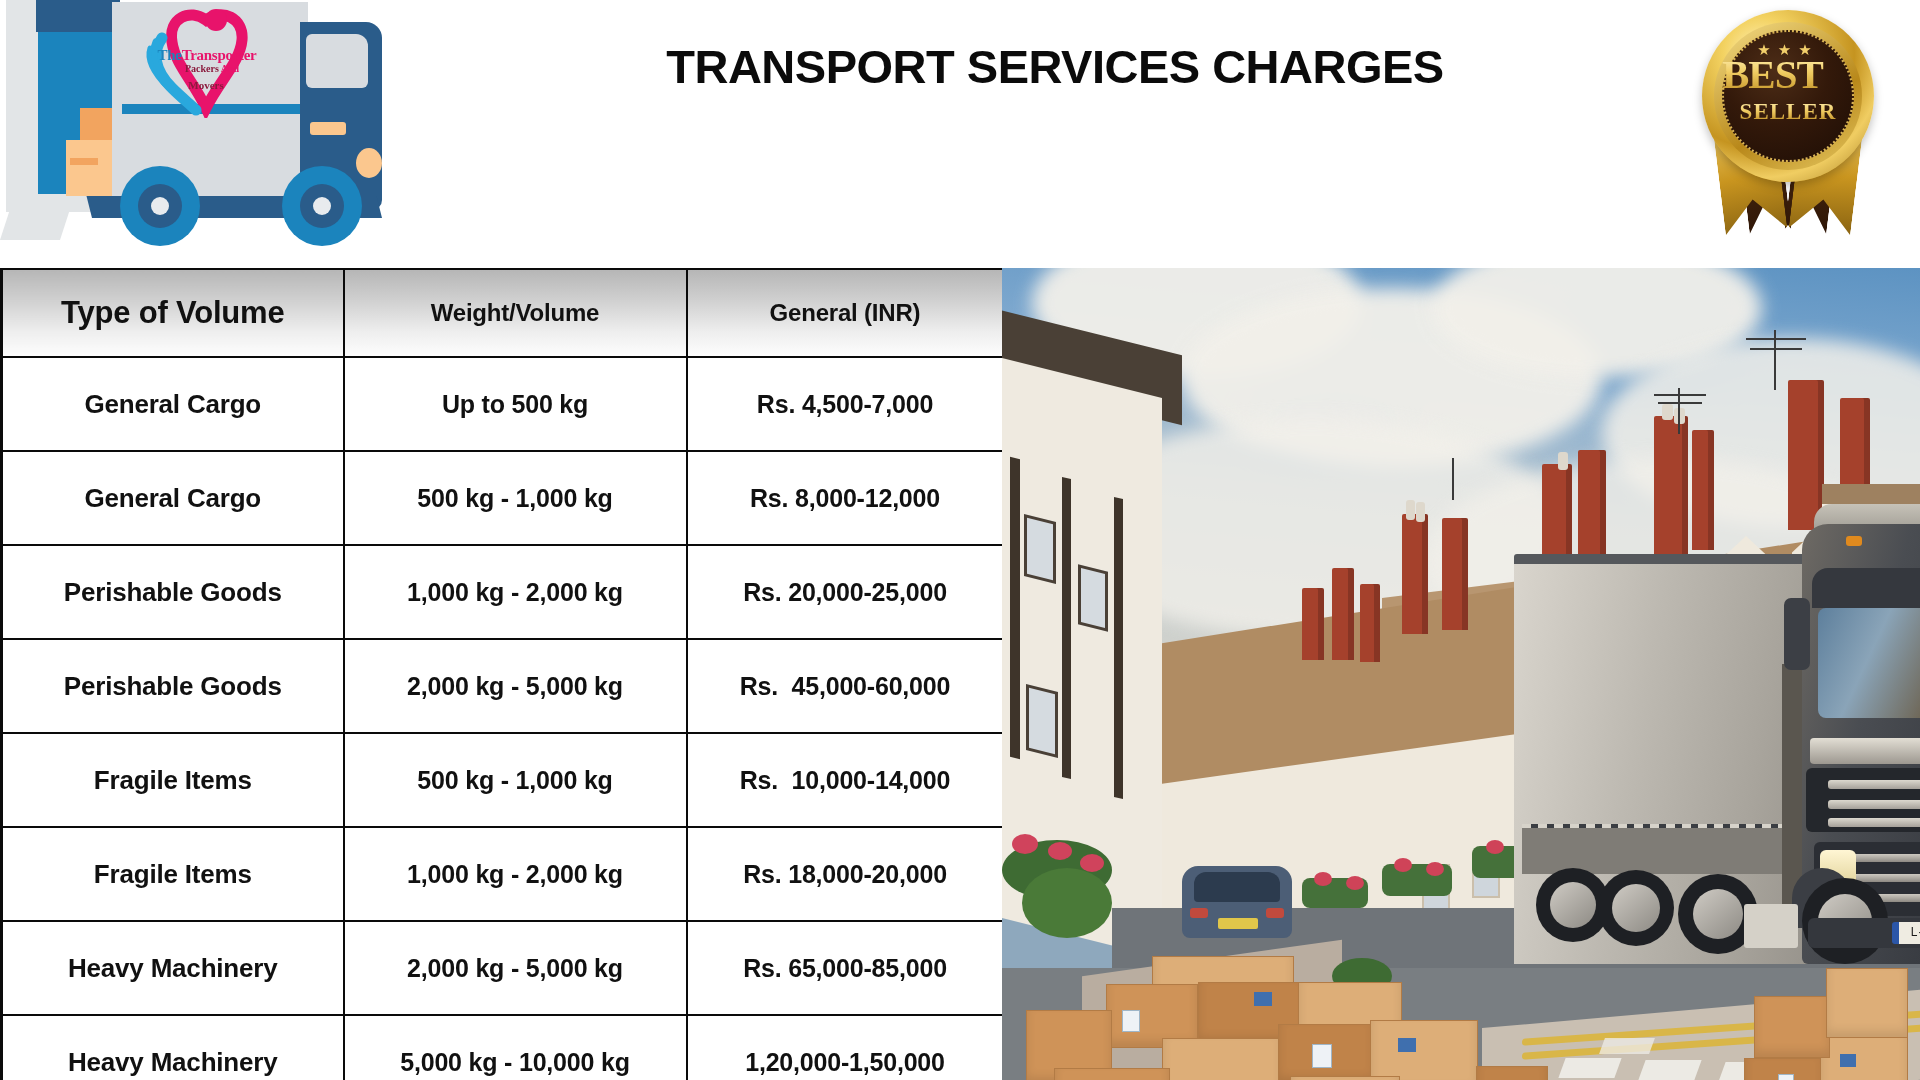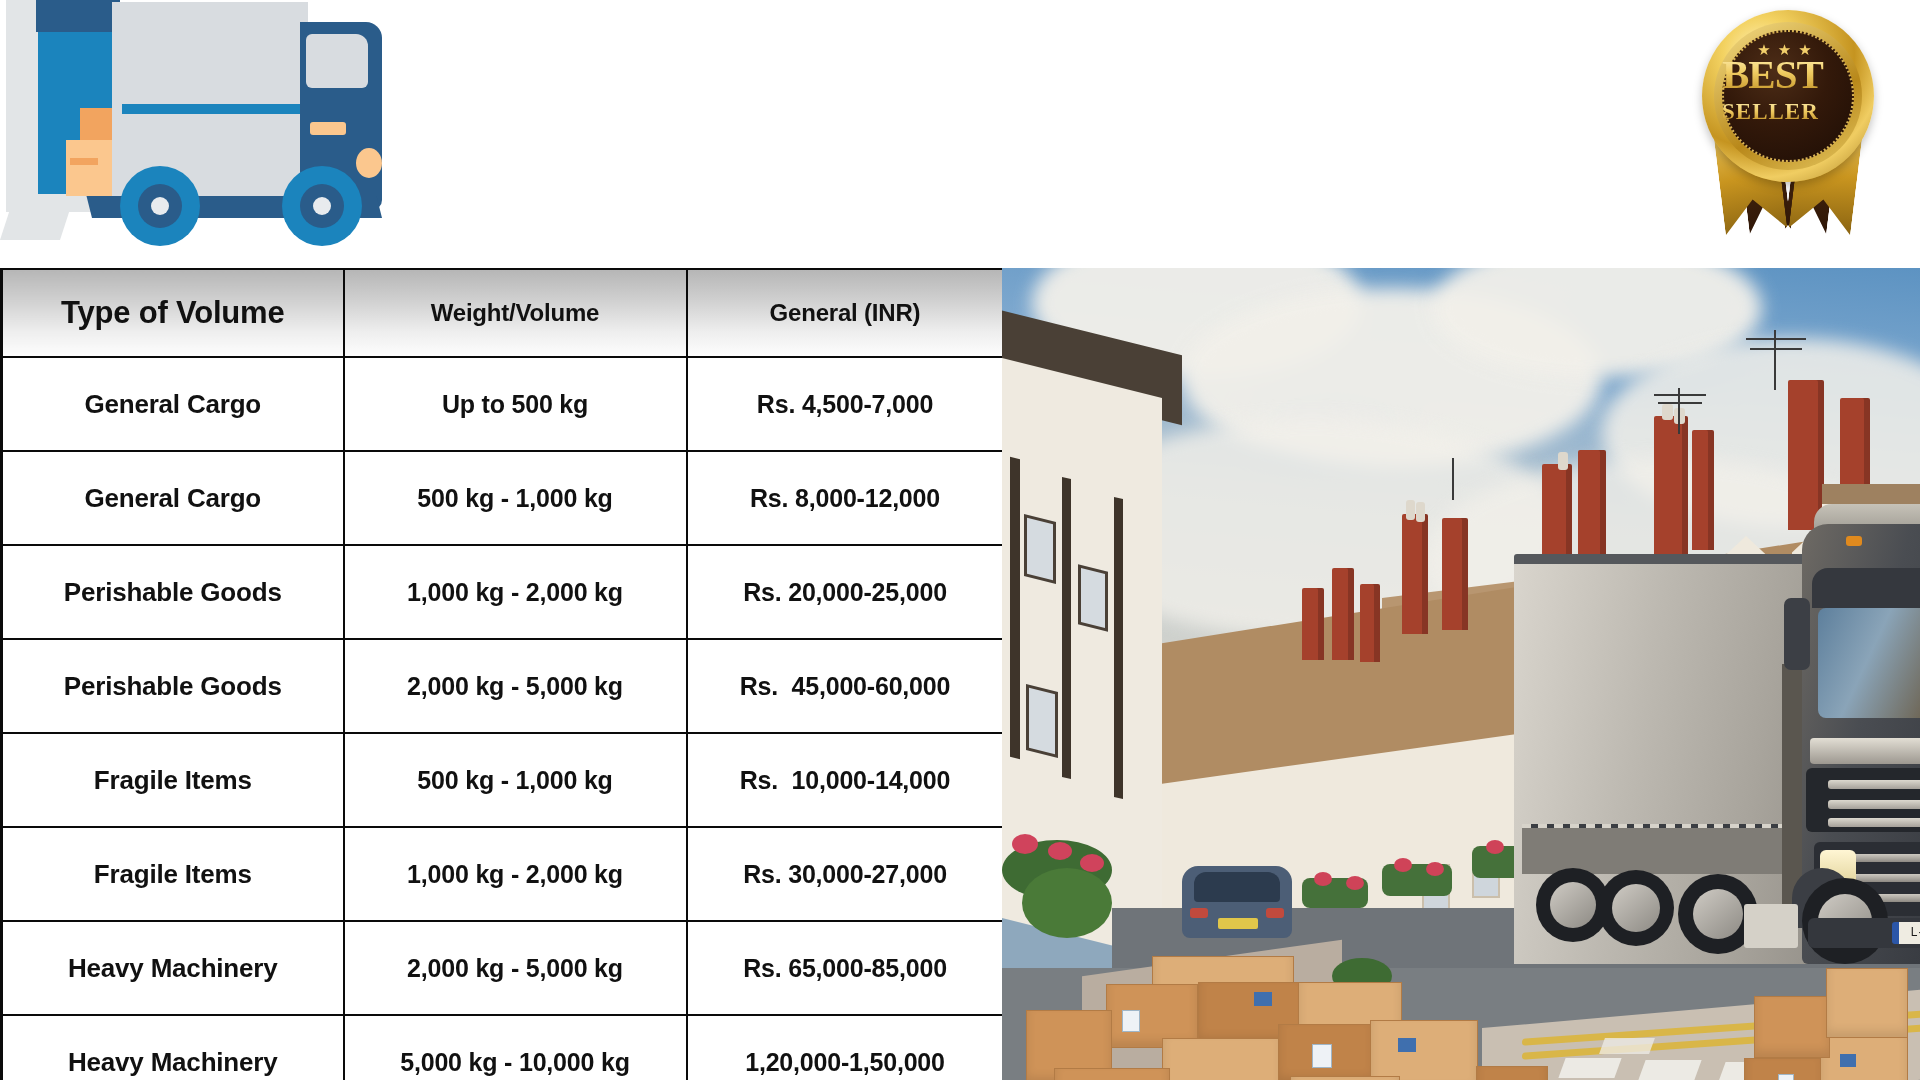--- a/index.html
+++ b/index.html
@@ -75,21 +75,21 @@
   .badge .face{position:absolute;left:32px;top:26px;width:132px;height:132px;border-radius:50%;
        background:radial-gradient(circle at 40% 30%, #4d2d17 0%, #33190a 45%, #1d0d05 100%);
        border:2px dotted #d8b255;box-sizing:border-box;}
   .badge .stars{position:absolute;left:46px;top:38px;width:104px;text-align:center;
        color:#f2cf6b;font-size:15px;letter-spacing:7px;line-height:1;}
   .badge .best{position:absolute;left:32px;top:50px;width:132px;text-align:left;
        font-family:"Liberation Serif",serif;font-weight:bold;font-size:41px;line-height:1;
        letter-spacing:-1px;
        background:linear-gradient(180deg,#fff0b4 0%,#f0cc62 45%,#c08f23 100%);
        -webkit-background-clip:text;background-clip:text;color:transparent;}
-  .badge .seller{position:absolute;left:32px;top:96px;width:132px;text-align:left;
+  .badge .seller{position:absolute;left:32px;top:96px;width:132px;text-align:center;
        font-family:"Liberation Serif",serif;font-weight:bold;font-size:23px;line-height:1;
        letter-spacing:1px;
        background:linear-gradient(180deg,#fff0b4 0%,#eec95f 50%,#b9861f 100%);
        -webkit-background-clip:text;background-clip:text;color:transparent;}
 
   
   .table-wrap{position:absolute;left:0;top:268px;width:1002px;height:812px;background:#fff;}
   table{border-collapse:collapse;width:1002px;table-layout:fixed;}
   col.c1{width:342px;}col.c2{width:343px;}col.c3{width:317px;}
   th,td{border:2px solid #0a0a0a;text-align:center;vertical-align:middle;color:#111;}
@@ -322,23 +322,36 @@
           <span class="hub">
             <i></i>
           </span>
         </div>
       <div class="ta-wheel w2">
           <span class="hub">
             <i></i>
           </span>
         </div>
 
+      <div class="logo">
+        <svg width="150" height="110" viewBox="0 0 150 110">
+          <path d="M78 12 C62 0 40 10 44 34 C47 56 66 74 78 100 C92 72 112 54 114 32 C116 10 94 0 78 12 Z" fill="none" stroke="#e8136b" stroke-width="11" stroke-linecap="round"></path>
+          <circle cx="88" cy="12" r="11" fill="#e8136b"></circle>
+          <path d="M34 30 C24 44 26 62 44 80 C54 90 62 96 68 102" fill="none" stroke="#29a8dd" stroke-width="11" stroke-linecap="round"></path>
+          <path d="M28 34 C22 48 28 64 44 80" fill="none" stroke="#29a8dd" stroke-width="7" stroke-linecap="round"></path>
+          <path d="M22 40 C18 52 26 66 40 80" fill="none" stroke="#29a8dd" stroke-width="5" stroke-linecap="round"></path>
+        </svg>
+        <div class="lg-t"><b>The</b><span>Transporter</span></div>
+        <div class="lg-s"><span>Packers </span><em>And</em></div>
+        <div class="lg-m">Movers</div>
+      </div>
     </div>
 
     <div class="title">
+      <div>TRANSPORT SERVICES CHARGES</div>
     </div>
 
     <div class="badge">
       <div class="ribbons">
         <div class="rb dark l"></div>
         <div class="rb dark r"></div>
         <div class="rb l"></div>
         <div class="rb r"></div>
       </div>
       <div class="ring"></div>
@@ -386,21 +399,21 @@
           <td>Rs.  45,000-60,000</td>
         </tr>
         <tr>
           <td class="goods">Fragile Items</td>
           <td>500 kg - 1,000 kg</td>
           <td>Rs.  10,000-14,000</td>
         </tr>
         <tr>
           <td class="goods">Fragile Items</td>
           <td>1,000 kg - 2,000 kg</td>
-          <td>Rs. 30,000-27,000</td>
+          <td>Rs. 18,000-20,000</td>
         </tr>
         <tr>
           <td class="goods">Heavy Machinery</td>
           <td>2,000 kg - 5,000 kg</td>
           <td>Rs. 65,000-85,000</td>
         </tr>
         <tr>
           <td class="goods">Heavy Machinery</td>
           <td>5,000 kg - 10,000 kg</td>
           <td>1,20,000-1,50,000</td>

